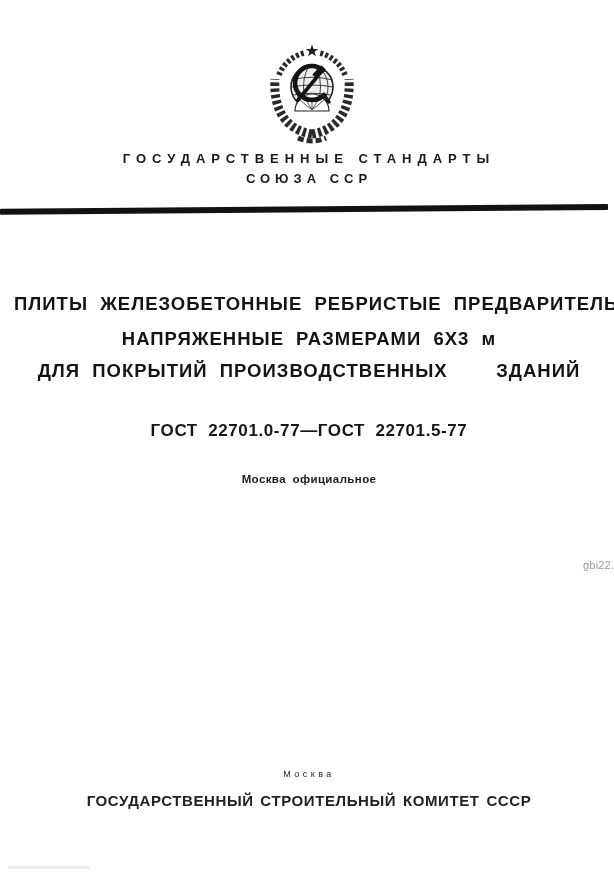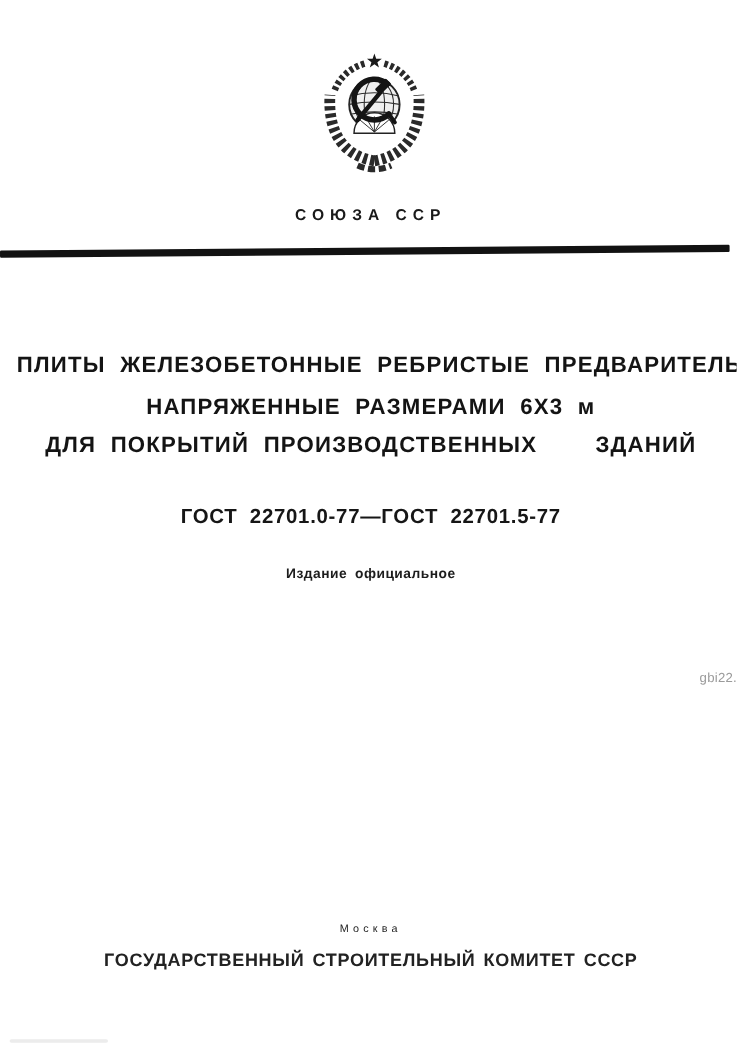--- a/index.html
+++ b/index.html
@@ -153,33 +153,34 @@
         <path d="M63,28 A17,17 0 1 0 64,53" stroke-width="4.6"></path>
         <line x1="64" y1="53" x2="69" y2="60" stroke-width="3.4"></line>
         <line x1="38" y1="58" x2="57" y2="35" stroke-width="3.6"></line>
         <rect x="52.5" y="27" width="13" height="6.5" rx="1" transform="rotate(-45 59 30)" fill="#141414" stroke="none"></rect>
       </g>
 
       <polygon fill="#1a1a1a" points="52,2.5 53.5,6.9 58.2,7.0 54.5,9.8 55.8,14.3 52,11.6 48.2,14.3 49.5,9.8 45.8,7.0 50.5,6.9"></polygon>
     </svg>
   </div>
 
+  <div class="centerline hdr1">ГОСУДАРСТВЕННЫЕ  СТАНДАРТЫ</div>
   <div class="centerline hdr2">СОЮЗА  ССР</div>
 
   <div class="rule"></div>
 
   <div>
     <div class="centerline title-line t1">ПЛИТЫ ЖЕЛЕЗОБЕТОННЫЕ РЕБРИСТЫЕ ПРЕДВАРИТЕЛЬНО</div>
     <div class="centerline title-line t2">НАПРЯЖЕННЫЕ РАЗМЕРАМИ 6X3 м</div>
     <div class="centerline title-line t3">ДЛЯ ПОКРЫТИЙ ПРОИЗВОДСТВЕННЫХ&nbsp;&nbsp;&nbsp;&nbsp;ЗДАНИЙ</div>
   </div>
 
   <div class="centerline gost">ГОСТ 22701.0-77—ГОСТ 22701.5-77</div>
 
-  <div class="centerline edition">Издание официальное</div>
+  <div class="centerline edition">Москва официальное</div>
 
   <div class="watermark">gbi22.ru</div>
 
   <div class="centerline footer-org">ГОСУДАРСТВЕННЫЙ СТРОИТЕЛЬНЫЙ КОМИТЕТ СССР</div>
   <div class="centerline footer-city">Москва</div>
 
   <div class="smudge"></div>
 
 </div>
 

